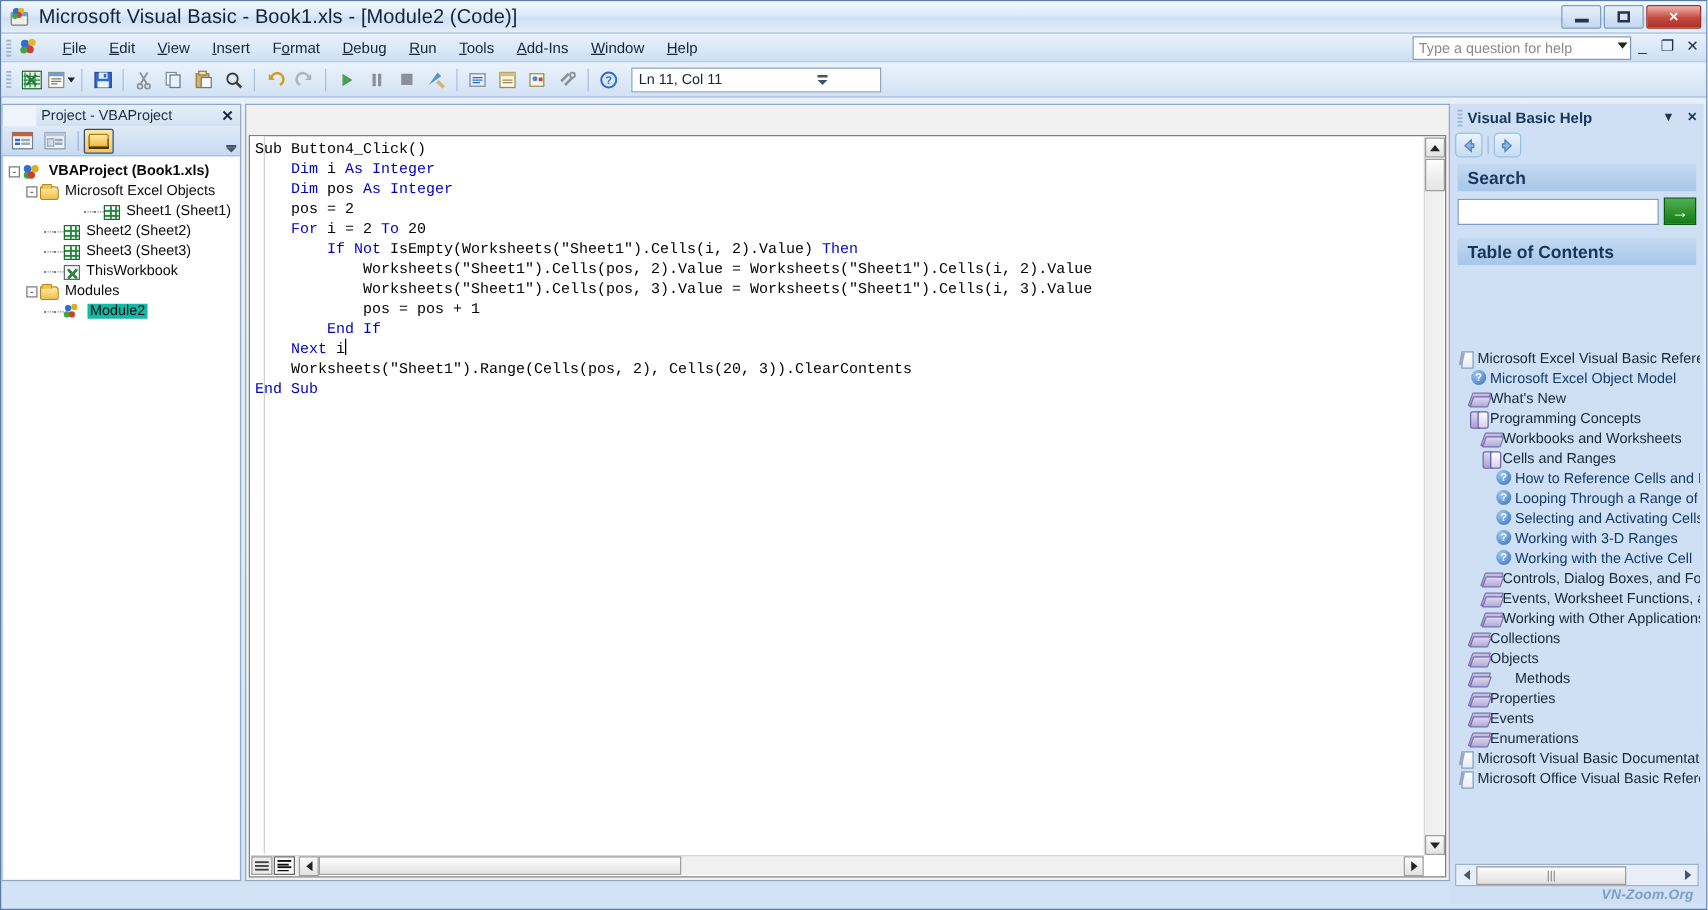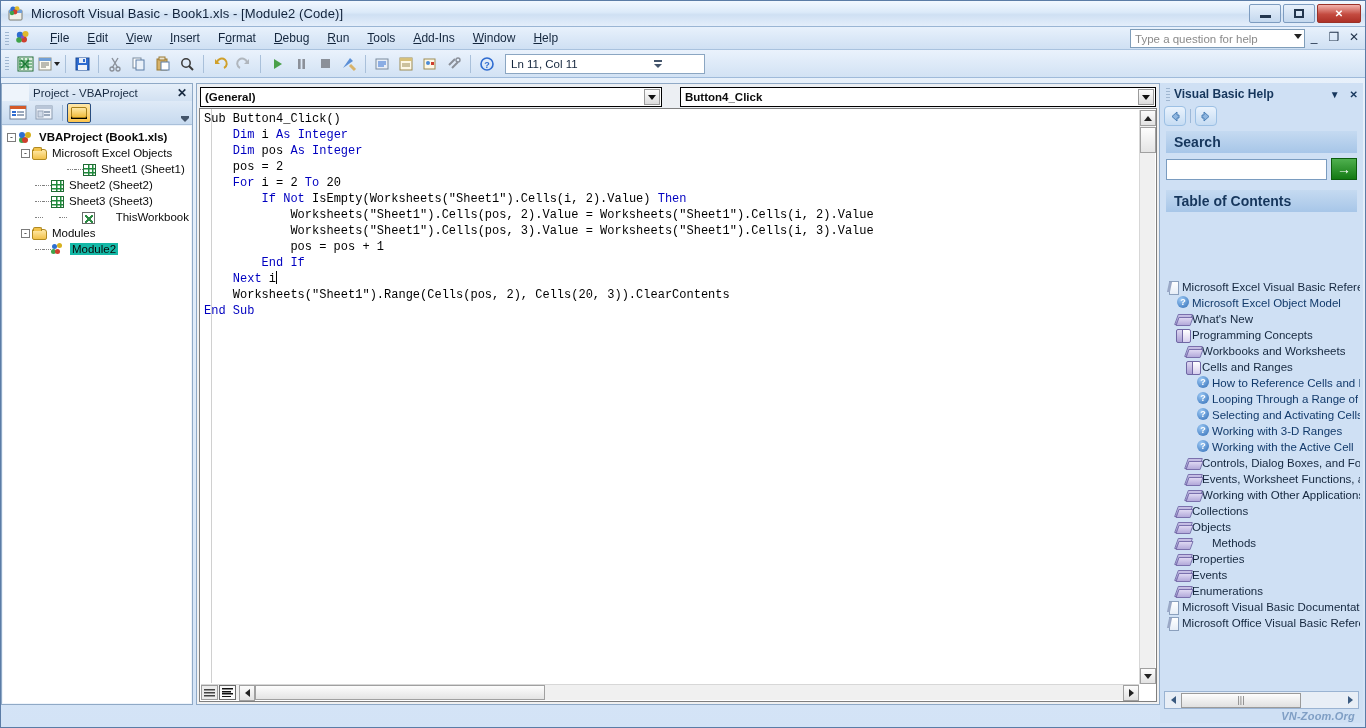--- a/index.html
+++ b/index.html
@@ -27,21 +27,21 @@
     height: 26px;
     background: linear-gradient(#f2f8ff 0%, #dceaf9 45%, #cfe0f3 55%, #e4eefb 100%);
     border-bottom: 1px solid #9ab5d4;
     display: flex; align-items: center;
   }
   #titlebar .tb-icon {
     width: 18px; height: 18px; margin-left: 6px; margin-right: 6px;
     position: relative; flex: none;
   }
   #titlebar .title-text {
-    font-size: 13px; color: #11223a; letter-spacing: .1px;
+    font-size: 16px; color: #11223a; letter-spacing: .1px;
     white-space: nowrap;
   }
   .winbtns { position: absolute; right: 4px; top: 3px; display: flex; gap: 2px; }
   .winbtn {
     width: 32px; height: 19px;
     border: 1px solid #7d9cc0;
     border-radius: 2px;
     background: linear-gradient(#e7f0fb, #c4d8ee);
     display: flex; align-items: center; justify-content: center;
     font-size: 10px; color: #23364e;
@@ -549,55 +549,41 @@
             <span class="dotline"></span>
             <span class="ic ic-sheet"></span>
             <span class="tlabel">Sheet2 (Sheet2)</span>
           </div>
           <div class="tnode" style="padding-left: 32px;">
             <span class="dotline"></span>
             <span class="dotline"></span>
             <span class="ic ic-sheet"></span>
             <span class="tlabel">Sheet3 (Sheet3)</span>
           </div>
-          <div class="tnode" style="padding-left: 32px; justify-content: space-between;">
+          <div class="tnode" style="padding-left: 32px;">
             <span class="dotline"></span>
             <span class="dotline"></span>
             <span class="ic ic-wb"></span>
             <span class="tlabel">ThisWorkbook</span>
           </div>
           <div class="tnode" style="padding-left: 18px;">
             <span class="tog">-</span>
             <span class="ic ic-folder"></span>
             <span class="tlabel">Modules</span>
           </div>
           <div class="tnode" style="padding-left: 32px;">
             <span class="dotline"></span>
             <span class="dotline"></span>
             <span class="ic ic-mod"></span>
             <span class="tlabel sel">Module2</span>
           </div>
         </div>
     </div>
 
     <div id="codewin">
-      <div id="codehdr">
-        <div class="combo" id="combo-general">
-          <span>(General)</span>
-          <span class="arrow">
-              <i></i>
-            </span>
-        </div>
-        <div class="combo" id="combo-proc">
-          <span>Button4_Click</span>
-          <span class="arrow">
-              <i></i>
-            </span>
-        </div>
-      </div>
 
       <div id="codearea">
         <div class="mar"></div>
         <div id="codetext"><div><span>Sub Button4_Click()</span></div><div><span>    </span><span class="kw">Dim</span><span> i </span><span class="kw">As Integer</span></div><div><span>    </span><span class="kw">Dim</span><span> pos </span><span class="kw">As Integer</span></div><div><span>    pos = 2</span></div><div><span>    </span><span class="kw">For</span><span> i = 2 </span><span class="kw">To</span><span> 20</span></div><div><span>        </span><span class="kw">If Not</span><span> IsEmpty(Worksheets("Sheet1").Cells(i, 2).Value) </span><span class="kw">Then</span></div><div><span>            Worksheets("Sheet1").Cells(pos, 2).Value = Worksheets("Sheet1").Cells(i, 2).Value</span></div><div><span>            Worksheets("Sheet1").Cells(pos, 3).Value = Worksheets("Sheet1").Cells(i, 3).Value</span></div><div><span>            pos = pos + 1</span></div><div><span>        </span><span class="kw">End If</span></div><div><span>    </span><span class="kw">Next</span><span> i</span><span class="caret-bar"></span></div><div><span>    Worksheets("Sheet1").Range(Cells(pos, 2), Cells(20, 3)).ClearContents</span></div><div><span></span><span class="kw">End Sub</span></div></div>
 
         <div class="sb-v">
           <div class="sb-btn">
               <i class="up"></i>
             </div>
           <div class="sb-thumb" style="position:absolute;top:17px;left:0;width:16px;height:26px;"></div>

